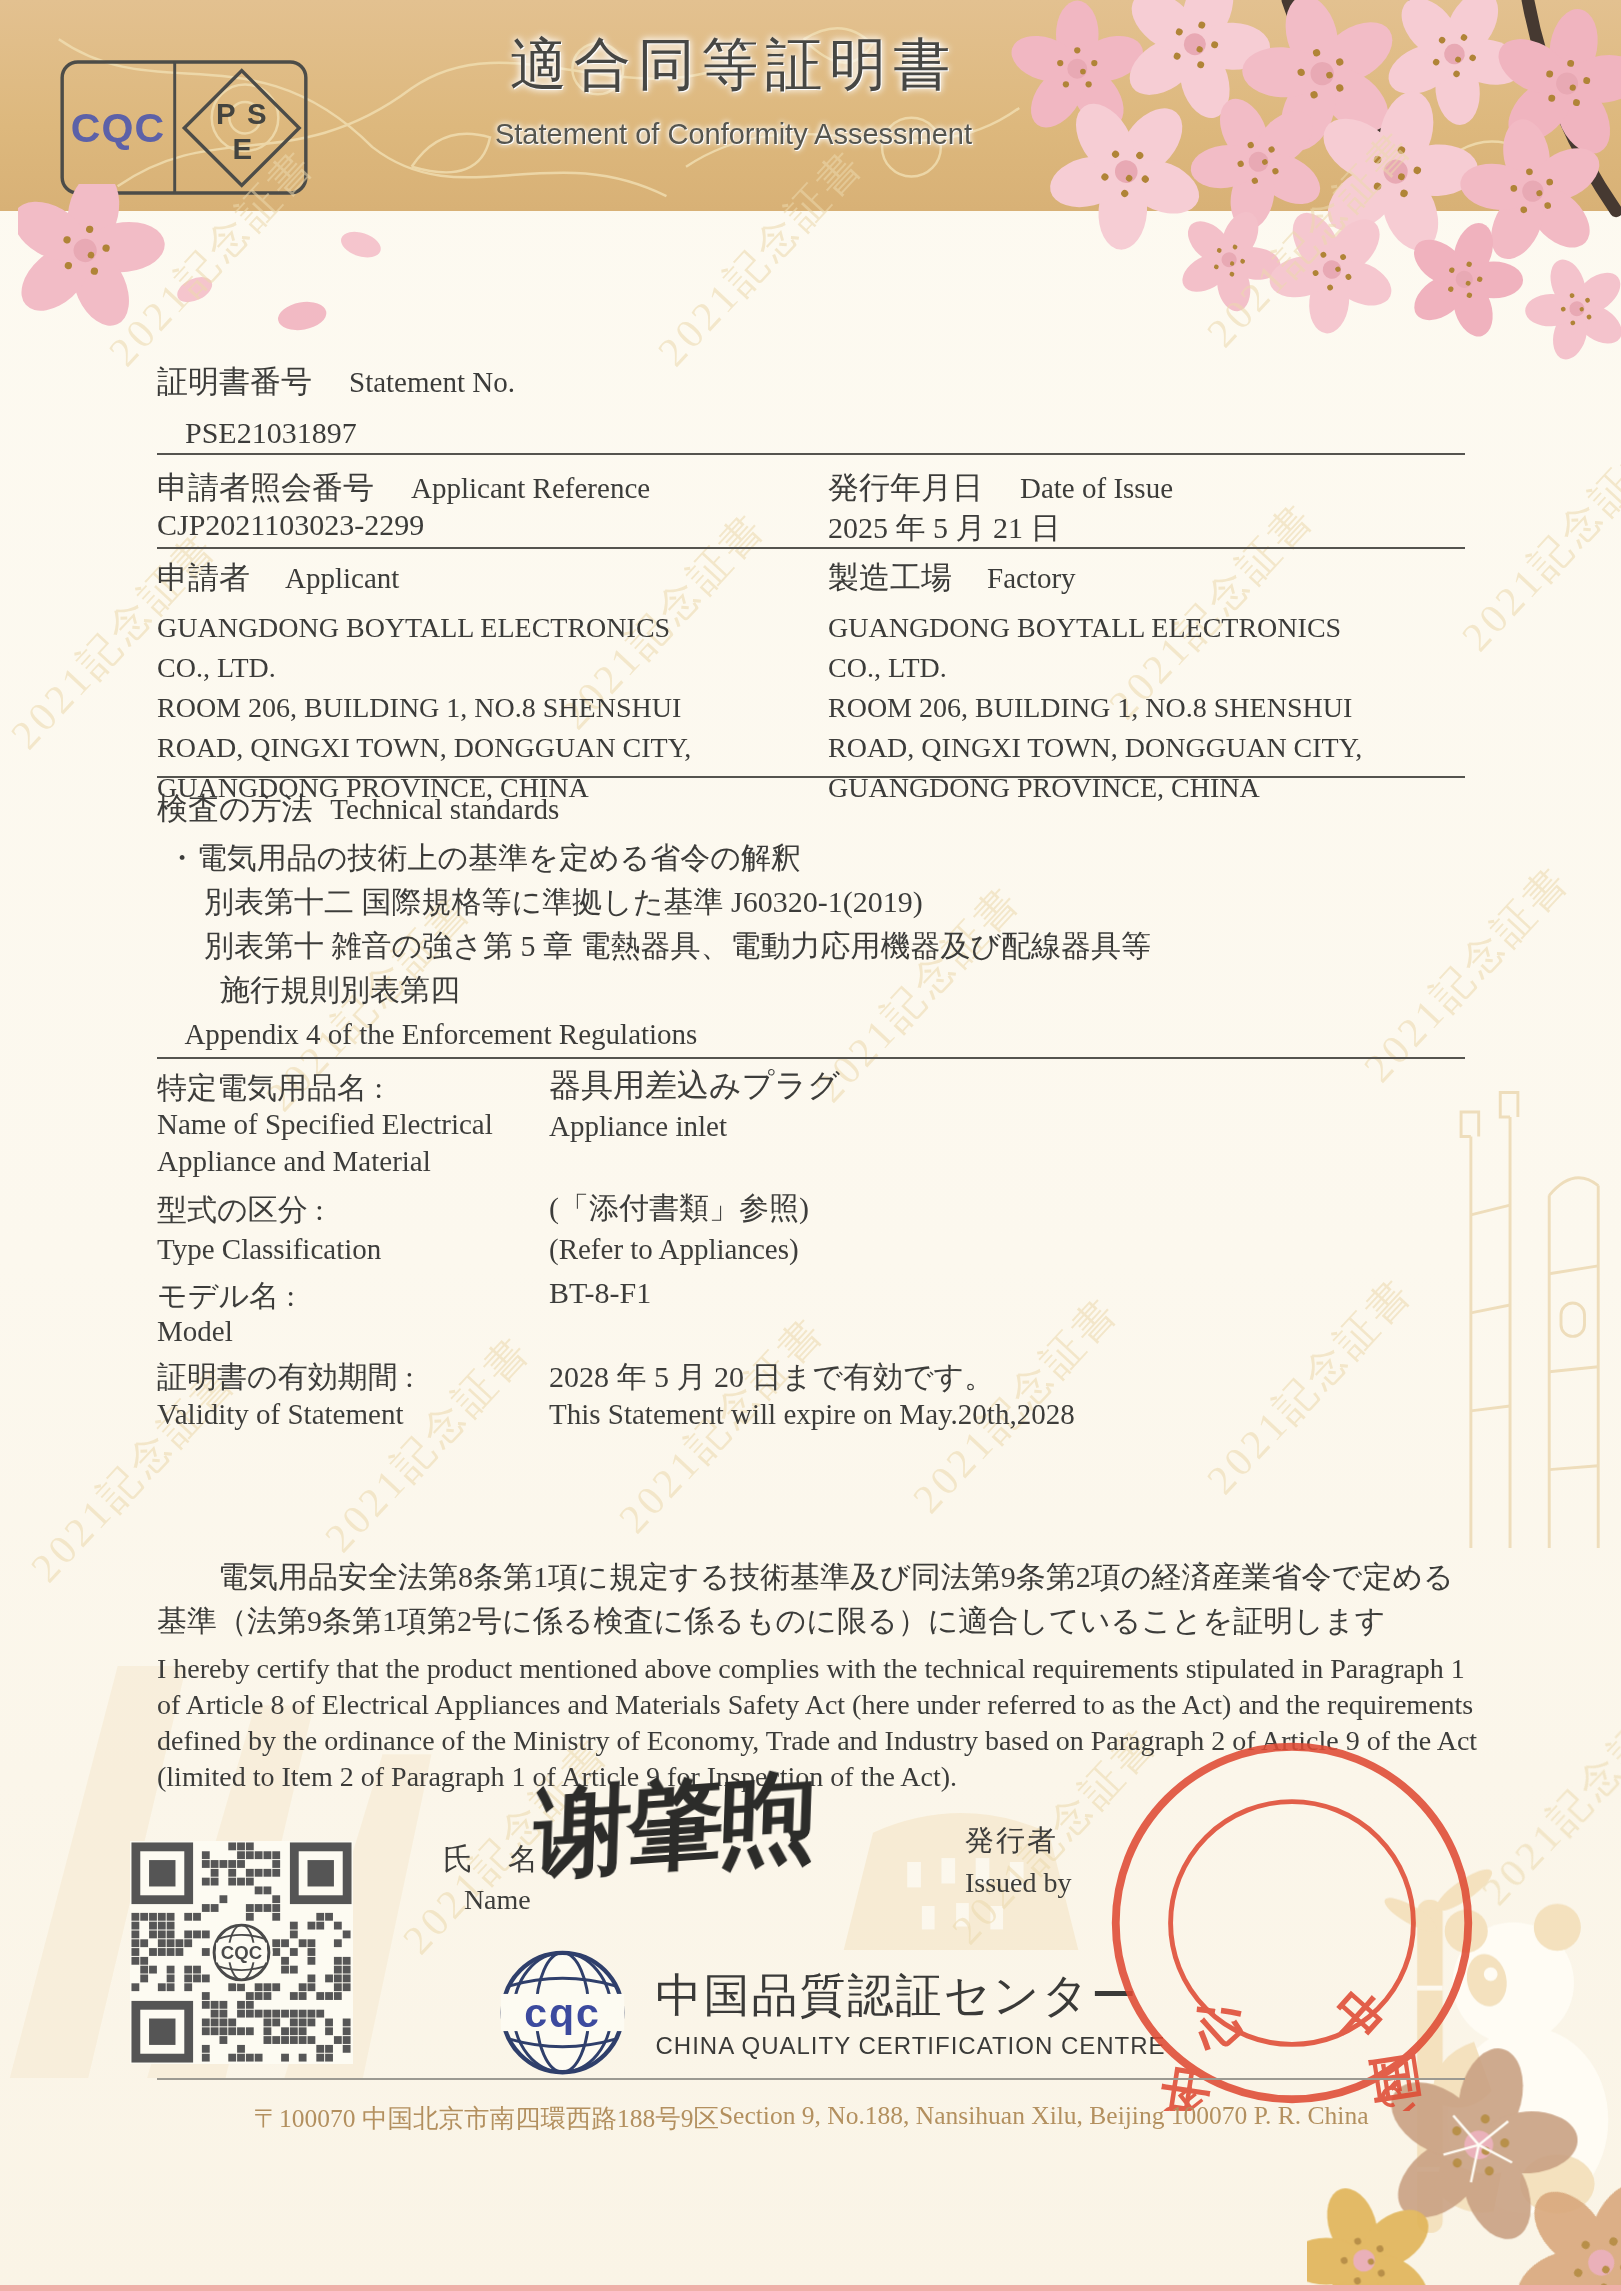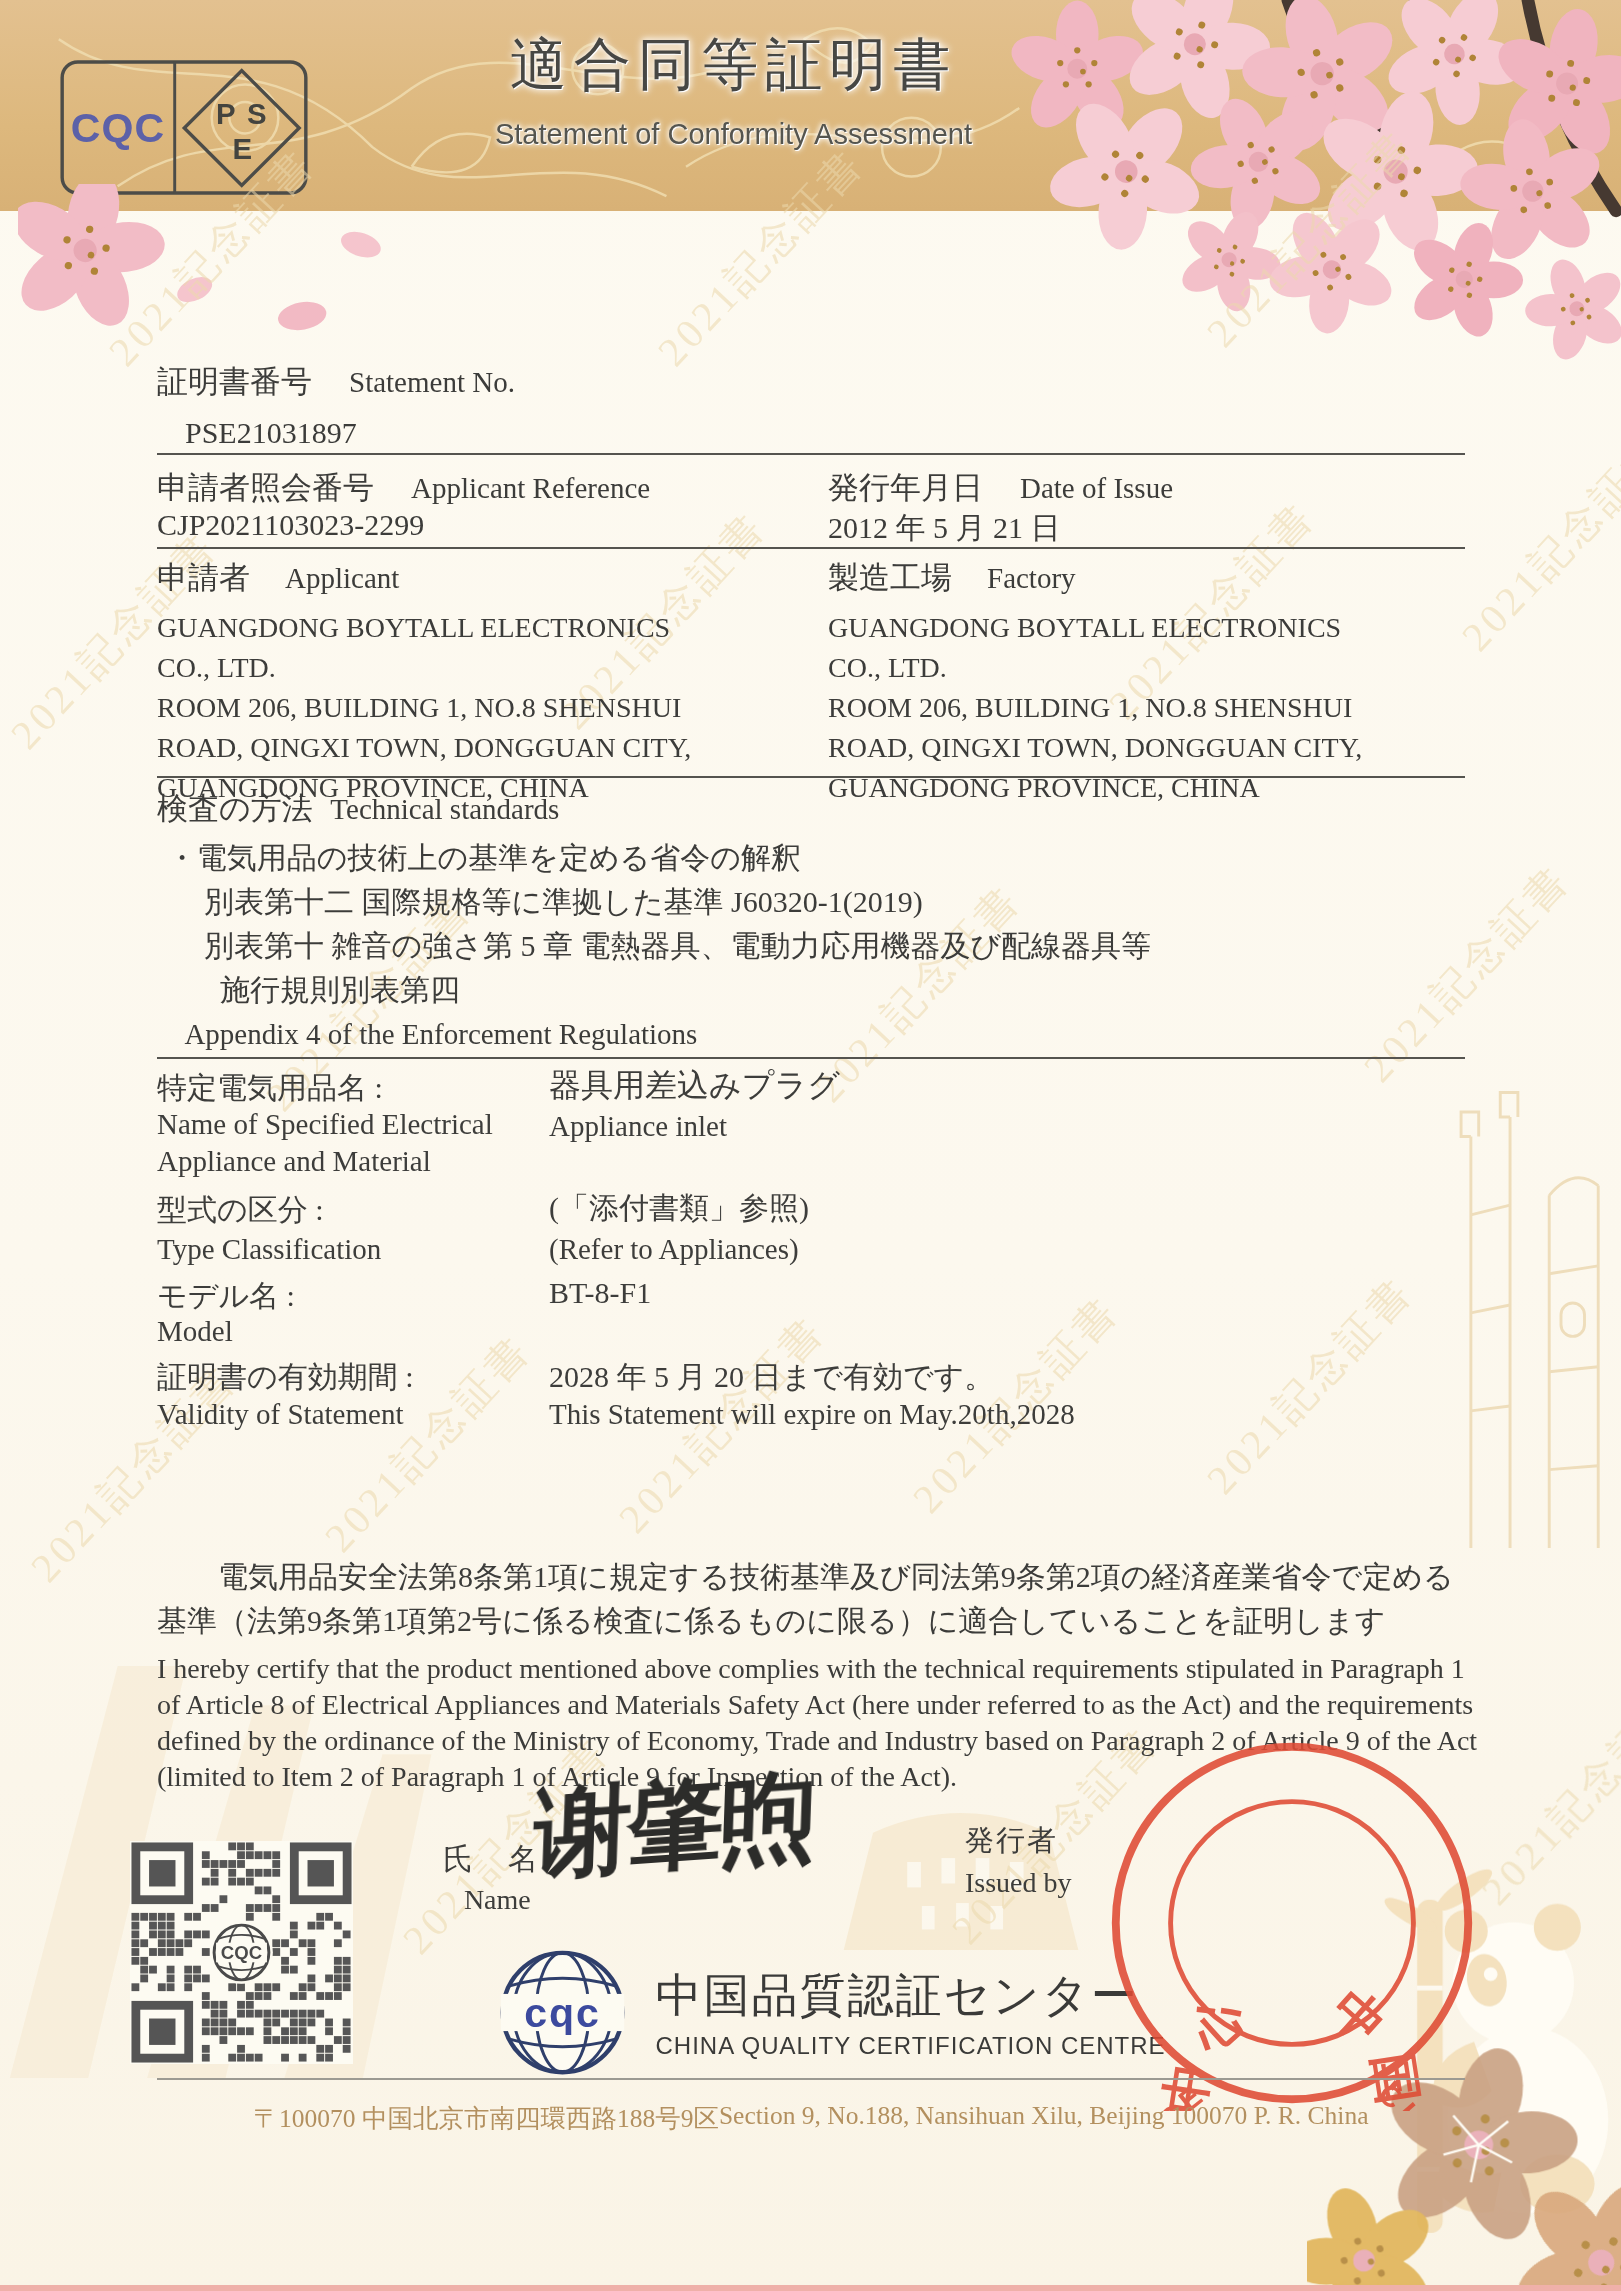--- a/index.html
+++ b/index.html
@@ -253,21 +253,21 @@
 
   <div class="row-label" style="left:157px;top:467px;">
     <span class="lbl-jp">申請者照会番号</span>
     <span class="lbl-en">Applicant Reference</span>
   </div>
   <div class="row-label" style="left:828px;top:467px;">
     <span class="lbl-jp">発行年月日</span>
     <span class="lbl-en">Date of Issue</span>
   </div>
   <div class="val" style="left:157px;top:508px;">CJP2021103023-2299</div>
-  <div class="val" style="left:828px;top:508px;">2012 年 5 月 21 日</div>
+  <div class="val" style="left:828px;top:508px;">2025 年 5 月 21 日</div>
   <div class="hr" style="top:547px;"></div>
 
   <div class="addr" style="left:157px;top:557px;">
     <div class="head">
       <span class="lbl-jp">申請者</span>
       <span class="lbl-en">Applicant</span>
     </div>
     <div class="line">GUANGDONG BOYTALL ELECTRONICS</div>
     <div class="line">CO., LTD.</div>
     <div class="line">ROOM 206, BUILDING 1, NO.8 SHENSHUI</div>

